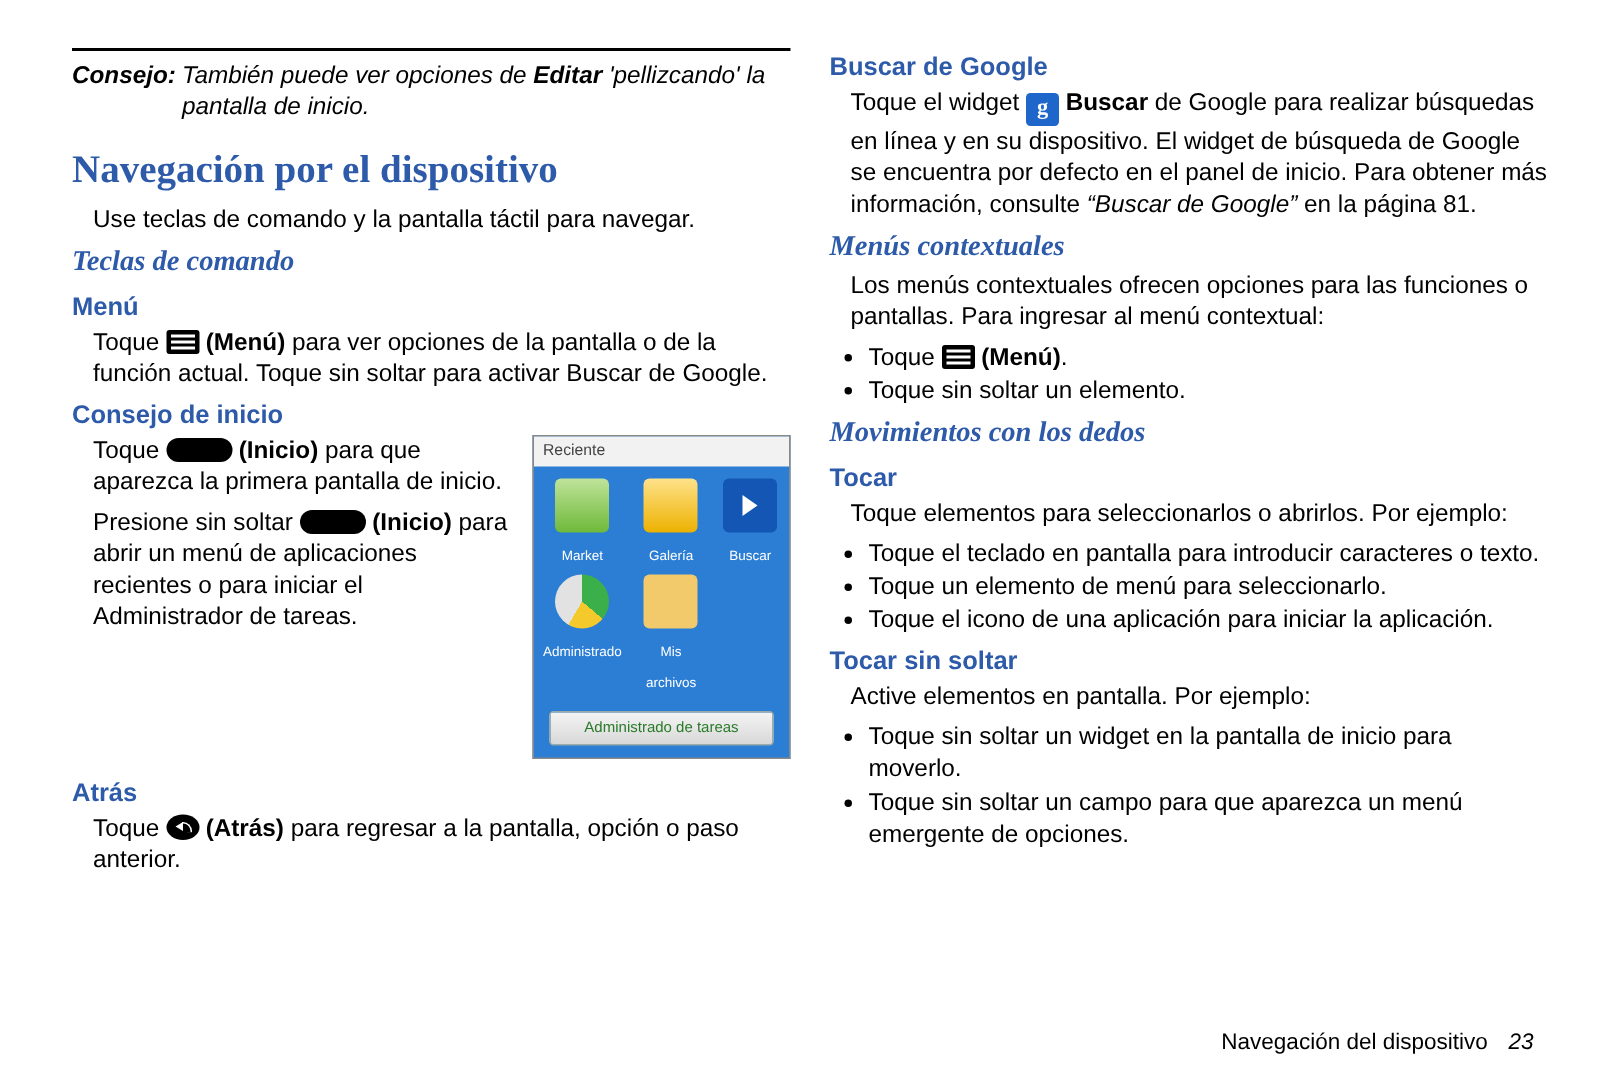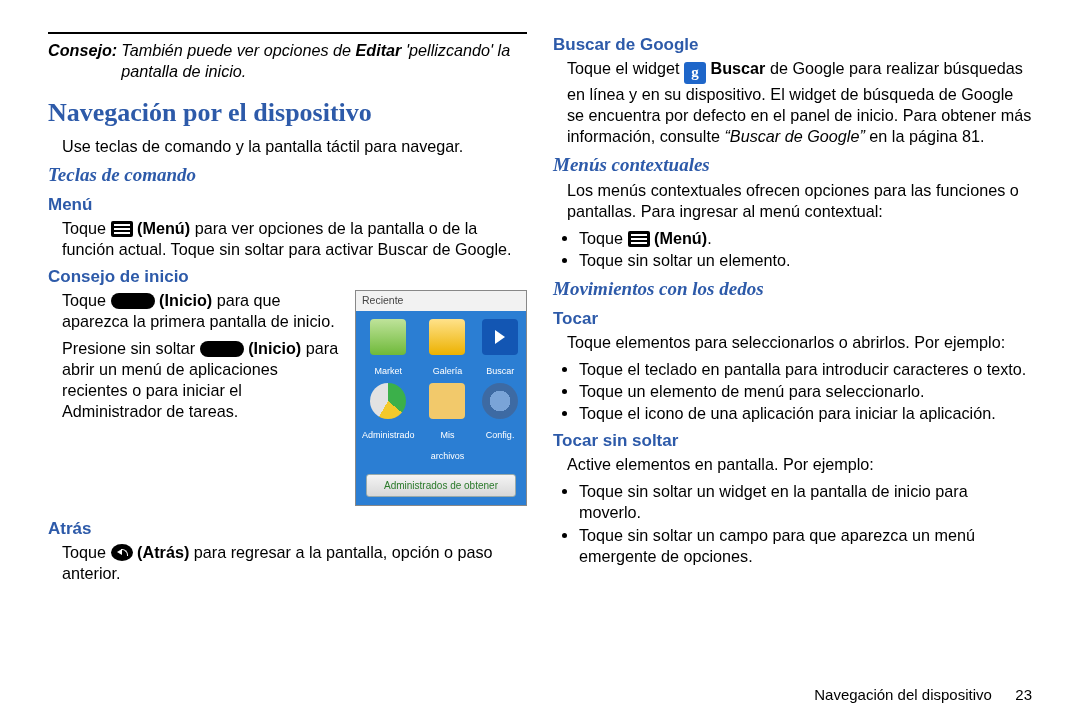--- a/index.html
+++ b/index.html
@@ -129,21 +129,21 @@
     font-size:10px; color:#2a7a2a; padding:4px 0;
   }
   
   ul.blt { margin: 2px 0 6px 0; padding-left: 26px; }
   ul.blt li { margin: 1px 0; }
   
   .footer {
     position: absolute; bottom: 16px; right: 48px;
     font-size: 15px;
   }
-  .pagenum { display:inline-block; width: 36px; text-align:right; }
+  .pagenum { display:inline-block; width: 36px; text-align:center;font-style:italic; }
   .float-wrap::after { content:""; display:block; clear:both; }
 </style>
 </head>
 <body>
 
 <div class="two-col">
 
   <div class="col">
     <div class="rule"></div>
 
@@ -186,26 +186,22 @@
             <span class="recent-label">Buscar</span>
           </div>
           <div class="recent-cell">
             <span class="recent-icon" style="background:conic-gradient(#3bb04a 0 130deg,#f3c92b 130deg 210deg,#e2e2e2 210deg 360deg);border-radius:50%;"></span>
             <span class="recent-label">Administrado</span>
           </div>
           <div class="recent-cell">
             <span class="recent-icon" style="background:#f2c96b;"></span>
             <span class="recent-label">Mis archivos</span>
           </div>
-          <div class="recent-cell">
-            <span class="recent-icon" style="background:radial-gradient(circle at 50% 50%, #7aa4d8 0 40%, #3d6aa3 41% 100%);border-radius:50%;"></span>
-            <span class="recent-label">Config.</span>
-          </div>
         </div>
-        <div class="recent-btn">Administrados de obtener</div>
+        <div class="recent-btn">Administrado de tareas</div>
       </div>
 
       <p class="indent">
         <span>Toque </span><span class="icon icon-home"></span><span class="bold"> (Inicio)</span><span> para que aparezca la primera pantalla de inicio.</span>
       </p>
       <p class="indent">
         <span>Presione sin soltar </span><span class="icon icon-home"></span>
         <span class="bold">(Inicio)</span><span> para abrir un menú de aplicaciones recientes o para iniciar el Administrador de tareas.</span>
       </p>
     </div>

